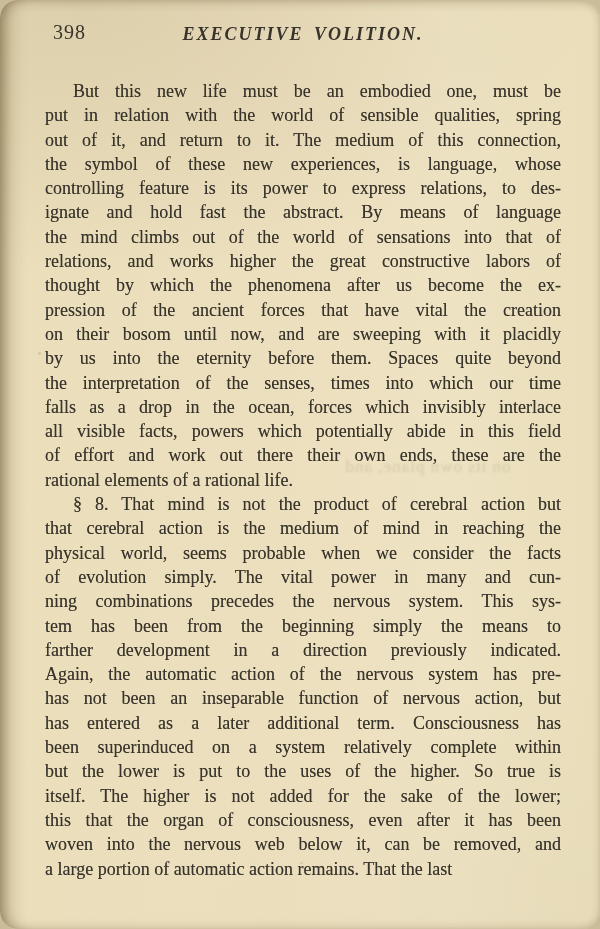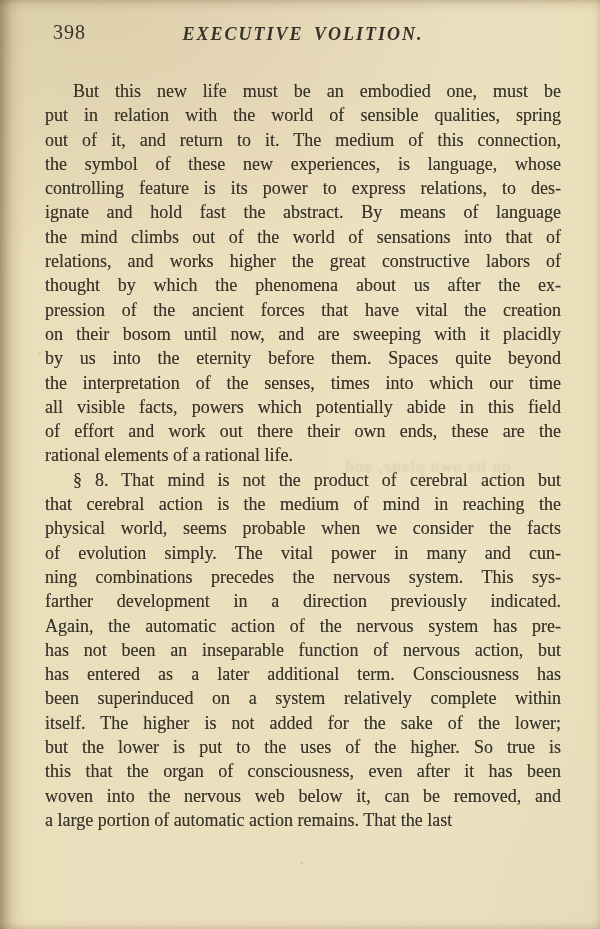--- a/index.html
+++ b/index.html
@@ -16,20 +16,21 @@
     color: #38342b;
     background:
       radial-gradient(ellipse 900px 500px at 15% 0%, rgba(121,100,58,0.12), rgba(121,100,58,0) 55%),
       radial-gradient(ellipse 700px 400px at 100% 100%, rgba(228,217,185,0.55), rgba(228,217,185,0) 60%),
       linear-gradient(90deg, #d3c4a0 0px, #e3d6b2 10px, #eadebb 28px, #ecdfbe 45%, #ede2c2 75%, #eadeba 100%);
     box-shadow:
       inset 12px 0 16px -8px rgba(92,72,38,0.50),
       inset 0 8px 12px -8px rgba(92,72,38,0.30),
       inset -6px 0 10px -7px rgba(92,72,38,0.25),
       inset 0 -6px 10px -7px rgba(92,72,38,0.20);
+    border-radius: 18px;
   }
   .page-number {
     position: absolute;
     top: 21px;
     left: 53px;
     font-size: 20px;
     letter-spacing: 1px;
   }
   .running-head {
     position: absolute;
@@ -93,40 +94,42 @@
   <div class="running-head">EXECUTIVE VOLITION.</div>
   <div class="body-text">
       <div class="line para-start">But this new life must be an embodied one, must be</div>
       <div class="line">put in relation with the world of sensible qualities, spring</div>
       <div class="line">out of it, and return to it.  The medium of this connection,</div>
       <div class="line">the symbol of these new experiences, is language, whose</div>
       <div class="line">controlling feature is its power to express relations, to des-</div>
       <div class="line">ignate and hold fast the abstract.  By means of language</div>
       <div class="line">the mind climbs out of the world of sensations into that of</div>
       <div class="line">relations, and works higher the great constructive labors of</div>
-      <div class="line">thought by which the phenomena about us after the ex-</div>
+      <div class="line">thought by which the phenomena after us become the ex-</div>
       <div class="line">pression of the ancient forces that have vital the creation</div>
       <div class="line">on their bosom until now, and are sweeping with it placidly</div>
       <div class="line">by us into the eternity before them.  Spaces quite beyond</div>
       <div class="line">the interpretation of the senses, times into which our time</div>
+      <div class="line">falls as a drop in the ocean, forces which invisibly interlace</div>
       <div class="line">all visible facts, powers which potentially abide in this field</div>
       <div class="line">of effort and work out there their own ends, these are the</div>
       <div class="line para-end">rational elements of a rational life.</div>
       <div class="line para-start">§ 8.  That mind is not the product of cerebral action but</div>
       <div class="line">that cerebral action is the medium of mind in reaching the</div>
       <div class="line">physical world, seems probable when we consider the facts</div>
       <div class="line">of evolution simply.  The vital power in many and cun-</div>
       <div class="line">ning combinations precedes the nervous system.  This sys-</div>
+      <div class="line">tem has been from the beginning simply the means to</div>
       <div class="line">farther development in a direction previously indicated.</div>
       <div class="line">Again, the automatic action of the nervous system has pre-</div>
       <div class="line">has not been an inseparable function of nervous action, but</div>
       <div class="line">has entered as a later additional term.  Consciousness has</div>
       <div class="line">been superinduced on a system relatively complete within</div>
+      <div class="line">but the lower is put to the uses of the higher.  So true is</div>
       <div class="line">itself.  The higher is not added for the sake of the lower;</div>
-      <div class="line">but the lower is put to the uses of the higher.  So true is</div>
       <div class="line">this that the organ of consciousness, even after it has been</div>
       <div class="line">woven into the nervous web below it, can be removed, and</div>
       <div class="line para-end">a large portion of automatic action remains.  That the last</div>
     </div>
   <div class="ghost">on its own plane, and</div>
   <div class="speckle sp1"></div>
   <div class="speckle sp2"></div>
   <div class="speckle sp3"></div>
 </div>
 

